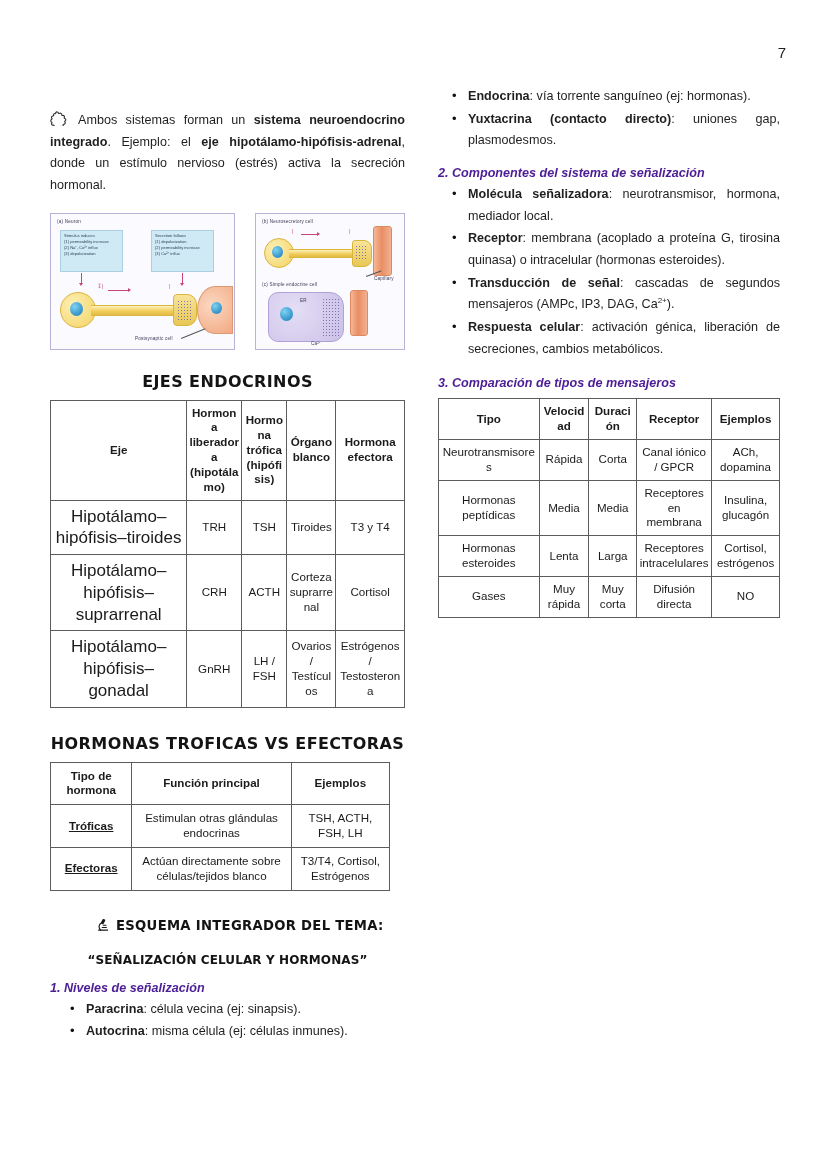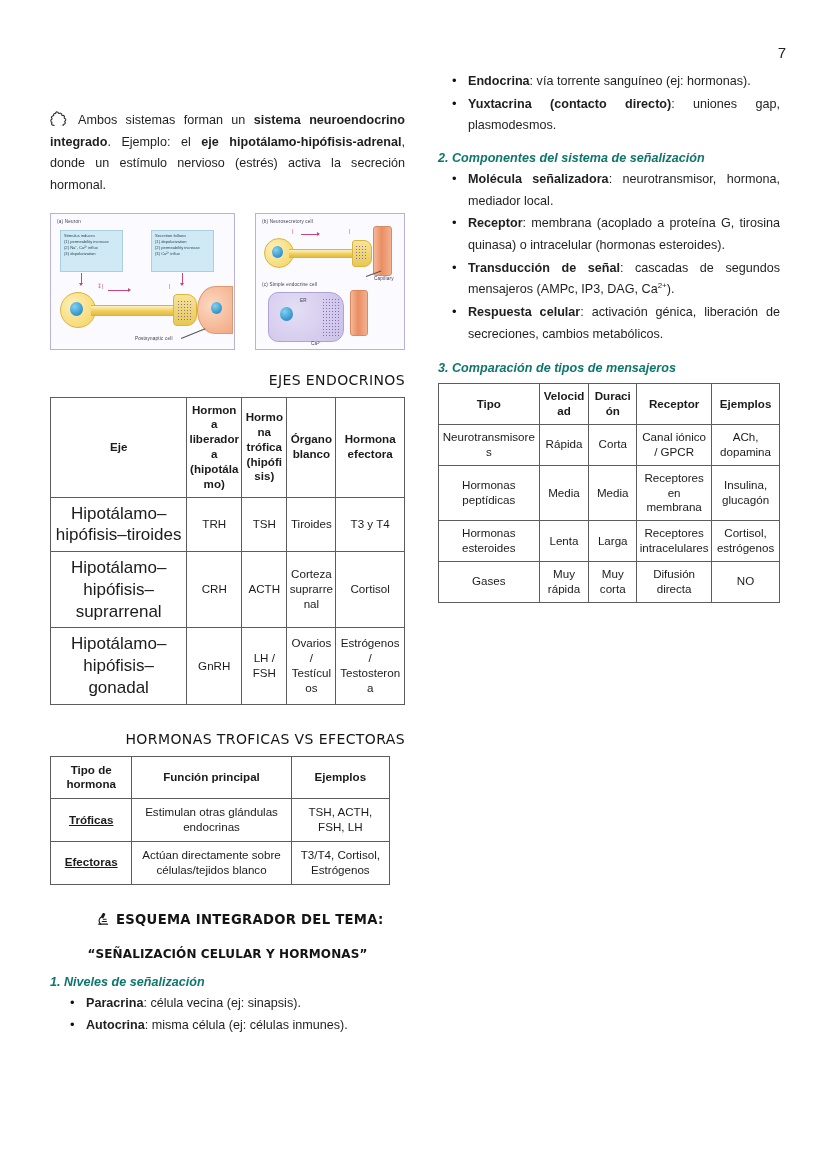--- a/index.html
+++ b/index.html
@@ -32,21 +32,21 @@
   
   .col-left {
     position: absolute;
     left: 50px;
     top: 110px;
     width: 355px;
   }
   .col-right {
     position: absolute;
     left: 438px;
-    top: 67px;
+    top: 82px;
     width: 342px;
   }
 
   
   .para {
     font-size: 12.6px;
     line-height: 1.72;
     text-align: justify;
     color: #1f1f1f;
     margin: 0;
@@ -181,24 +181,24 @@
   .granules {
     position: absolute;
     background-image: radial-gradient(#6f62a8 .6px, transparent .7px);
     background-size: 3px 3px;
     opacity: .85;
   }
 
   
   .disp-head {
     font-family: "DejaVu Sans", sans-serif;
-    font-weight: normal;
-    font-size: 14px;
+    font-weight: bold;
+    font-size: 16px;
     letter-spacing: .4px;
-    text-align: right;
+    text-align: center;
     color: #141414;
     margin: 22px 0 9px 0;
   }
   .disp-head-left {
     font-family: "DejaVu Sans", sans-serif;
     font-weight: bold;
     font-size: 13.2px;
     letter-spacing: .3px;
     color: #141414;
     margin: 26px 0 0 44px;
@@ -209,21 +209,21 @@
     font-size: 12px;
     text-align: center;
     color: #141414;
     margin: 20px 0 0 0;
     letter-spacing: .1px;
   }
   .num-head {
     font-size: 12.6px;
     font-weight: bold;
     font-style: italic;
-    color: #0f766e;
+    color: #4c1d95;
     margin: 14px 0 4px 0;
   }
 
   
   table {
     border-collapse: collapse;
     width: 100%;
     table-layout: fixed;
   }
   table td, table th {

